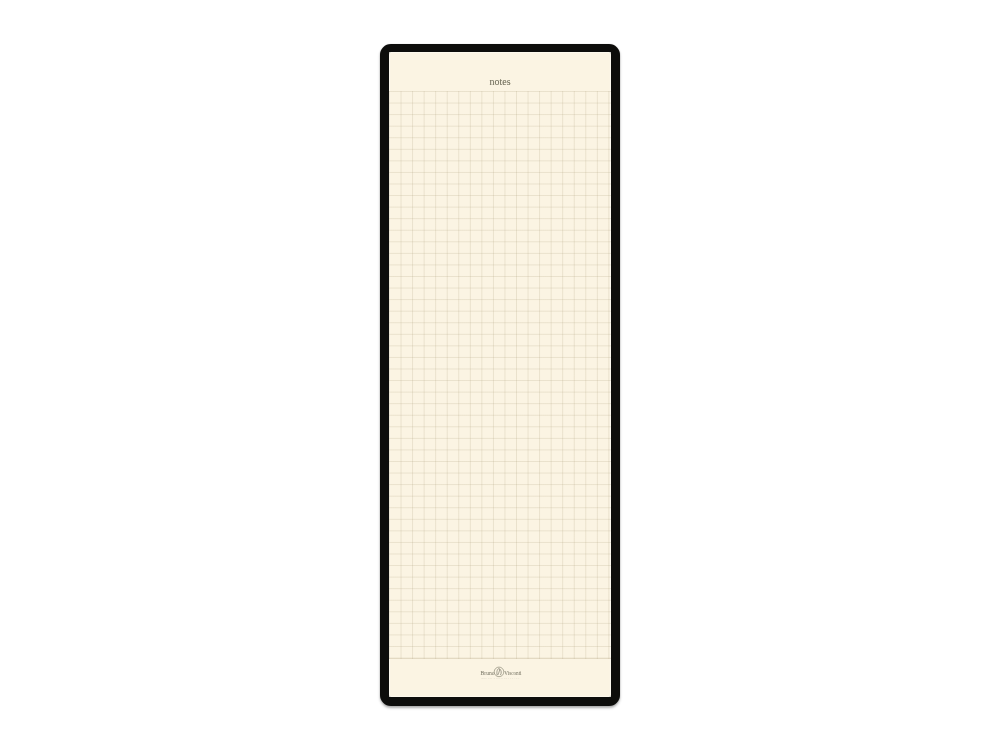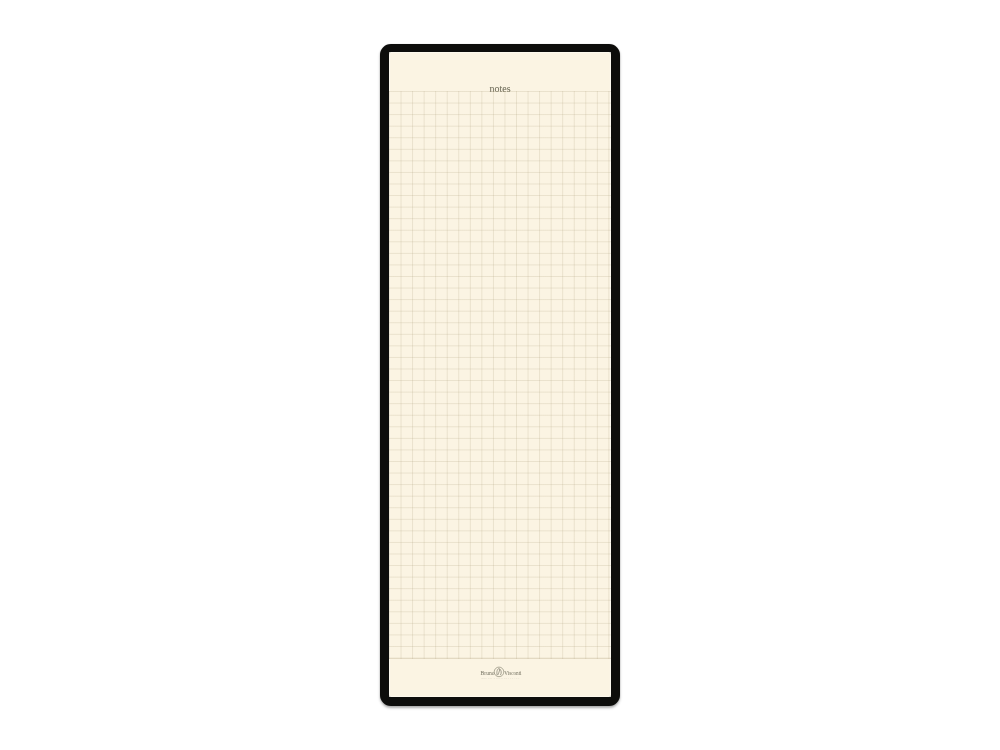--- a/index.html
+++ b/index.html
@@ -11,21 +11,21 @@
     border:8px solid #0d0d0b;
     border-width:8px 9px 9px 9px;
     border-radius:11px;
     box-shadow:0 2px 2.5px rgba(40,40,40,0.38), 0 0 1px rgba(0,0,0,0.25);
   }
   .inner{
     position:absolute;left:0;top:0;right:0;bottom:0;
     box-shadow:inset 0 0 1px 0.6px rgba(255,255,252,0.85);
   }
   .notes{
-    position:absolute;top:32px;left:0;right:0;
+    position:absolute;top:25px;left:0;right:0;
     text-align:center;
     font:10px/10px "Liberation Serif",serif;
     color:#7a7765;text-shadow:0 0 0.3px rgba(122,119,101,0.5);
     letter-spacing:0px;
   }
   .grid{
     position:absolute;left:0;right:0;top:39.2px;height:567px;
     background-image:
       linear-gradient(to right, rgba(178,165,131,0.24) 0, rgba(178,165,131,0.24) 1px, transparent 1px),
       linear-gradient(to bottom, rgba(178,165,131,0.24) 0, rgba(178,165,131,0.24) 1px, transparent 1px);

